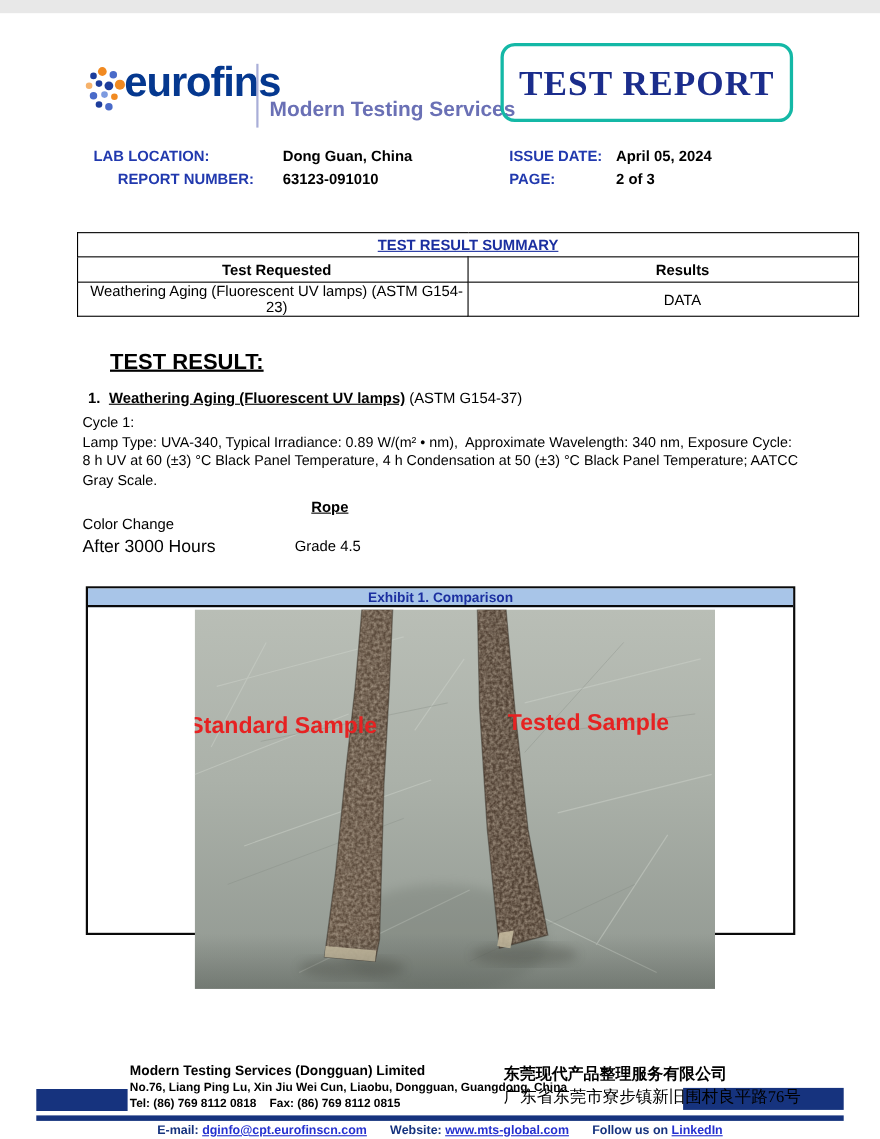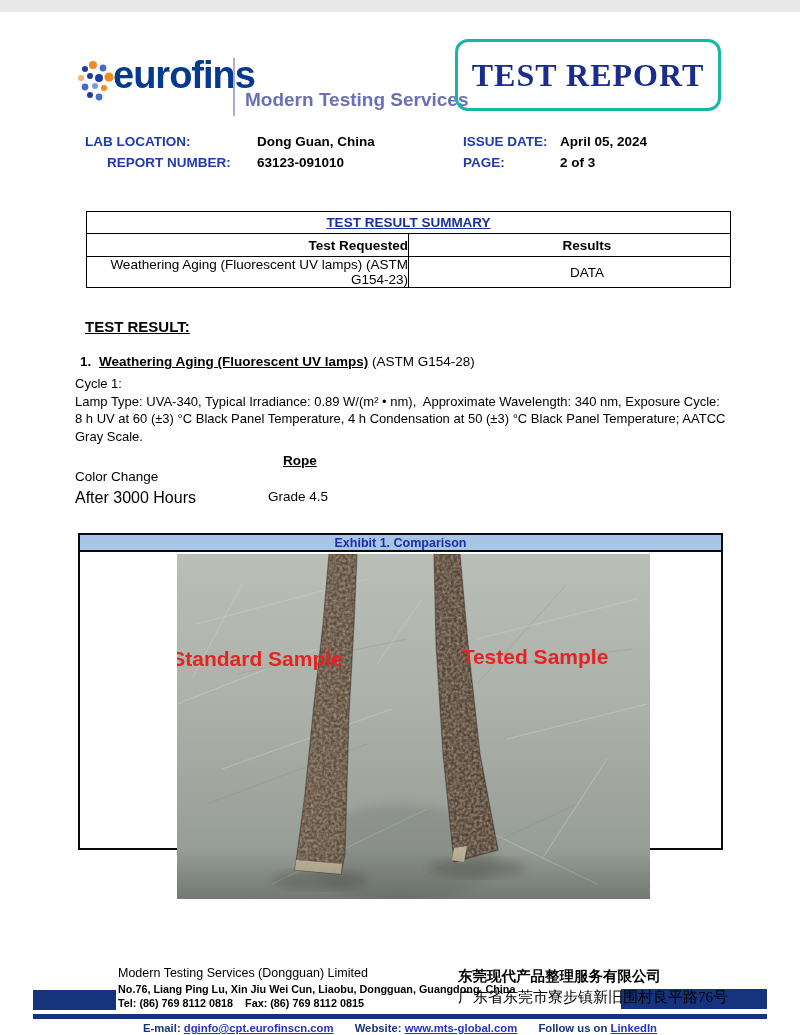--- a/index.html
+++ b/index.html
@@ -13,48 +13,48 @@
   .division { left:245px; top:77px; font-size:19px; font-weight:bold; color:#6a70b5; }
   .report-box { left:455px; top:27px; width:266px; height:72px; border:3px solid #14b8a6; border-radius:13px;
                 display:flex; align-items:center; justify-content:center; }
   .report-box span { font-family:"Liberation Serif", serif; font-size:32px; font-weight:bold; color:#1b2d8c; letter-spacing:1px; }
 
   
   .info-label { color:#2139ae; font-weight:bold; font-size:13.5px;text-align:center; }
   .info-value { color:#000; font-weight:bold; font-size:13.5px; }
 
   
-  .sum-table { left:86px; top:199px; width:645px; border-collapse:collapse; table-layout:fixed; }
+  .sum-table { left:70px; top:199px; width:711px; border-collapse:collapse; table-layout:fixed; }
   .sum-table td, .sum-table th { border:1.5px solid #000; font-size:13.5px; }
   .sum-title { text-align:center; font-weight:bold; color:#1b2fa0; text-decoration:underline; font-size:14.5px; height:22px; }
   .sum-head td { font-weight:bold; height:23px; }
   .sum-row td { height:30px; }
-  .cell-left { padding-left:7px; text-align:right; }
+  .cell-left { padding-left:7px; text-align:center; }
   .cell-center { text-align:center;padding-left:35px; }
 
   .h-underline { text-decoration:underline; font-weight:bold; }
-  .tr-heading { left:85px; top:306px; font-size:15px; }
+  .tr-heading { left:100px; top:306px; font-size:20px; }
   .item-num { left:80px; top:342px; font-size:13.5px; font-weight:bold; }
   .item-title { left:99px; top:342px; font-size:13.5px; }
   .body-text { font-size:13px; color:#000; }
   .cycle-par { left:75px; top:363px; width:685px; line-height:17.5px; white-space:pre-wrap; }
   .rope-head { left:283px; top:441px; font-size:13.5px; }
   .cc-label { left:75px; top:457px; }
   .hours-label { left:75px; top:477px; }
   .grade-value { left:268px; top:477px; }
 
   
   .exhibit-box { left:78px; top:521px; width:645px; height:317px; border:2px solid #0a0a0a; background:#fff; }
   .exhibit-bar { position:absolute; left:0; top:0; width:100%; height:17px; background:#a8c5e8; border-bottom:2px solid #0a0a0a;
                  text-align:center; font-size:12.5px; font-weight:bold; color:#1b2fa0; line-height:16px; }
   .photo { position:absolute; left:97px; top:19px; width:473px; height:345px; }
 
   
   .f-block { background:#16337e; }
-  .f-company { left:118px; top:954px; font-size:12.5px; font-weight:normal; }
+  .f-company { left:118px; top:954px; font-size:12.5px; font-weight:bold; }
   .f-address { left:118px; top:971px; font-size:10.8px; font-weight:bold; }
   .f-tel { left:118px; top:985px; font-size:10.8px; font-weight:bold; white-space:pre-wrap; }
   .f-cn1 { left:458px; top:955px; font-size:14.5px; font-weight:bold; font-family:"Liberation Serif", serif; }
   .f-cn2 { left:458px; top:976px; font-size:15px; font-family:"Liberation Serif", serif; }
   .f-bar { left:33px; top:1002px; width:734px; height:5px; background:#16337e; }
   .f-links { left:0; top:1010px; width:800px; text-align:center; font-size:11.3px; font-weight:bold; color:#16337e; }
   .f-links .grp { margin:0 9px; }
   .link { color:#2430cf; text-decoration:underline; cursor:pointer; }
 </style>
 </head>
@@ -104,21 +104,21 @@
     <tr class="sum-row">
       <td class="cell-left">Weathering Aging (Fluorescent UV lamps) (ASTM G154-23)</td>
       <td class="cell-center">DATA</td>
     </tr>
   </tbody>
     </table>
 
   <div class="abs tr-heading h-underline">TEST RESULT:</div>
   <div class="abs item-num">1.</div>
   <div class="abs item-title">
-    <span class="h-underline">Weathering Aging (Fluorescent UV lamps)</span><span> (ASTM G154-28)</span>
+    <span class="h-underline">Weathering Aging (Fluorescent UV lamps)</span><span> (ASTM G154-37)</span>
   </div>
   <div class="abs body-text cycle-par">Cycle 1:
 Lamp Type: UVA-340, Typical Irradiance: 0.89 W/(m² • nm),  Approximate Wavelength: 340 nm, Exposure Cycle:
 8 h UV at 60 (±3) °C Black Panel Temperature, 4 h Condensation at 50 (±3) °C Black Panel Temperature; AATCC
 Gray Scale.</div>
 
   <div class="abs h-underline rope-head">Rope</div>
   <div class="abs body-text cc-label" style="font-size:13.5px;">Color Change</div>
   <div class="abs body-text hours-label" style="font-size:16px;">After 3000 Hours</div>
   <div class="abs body-text grade-value" style="font-size:13.5px;">Grade 4.5</div>

